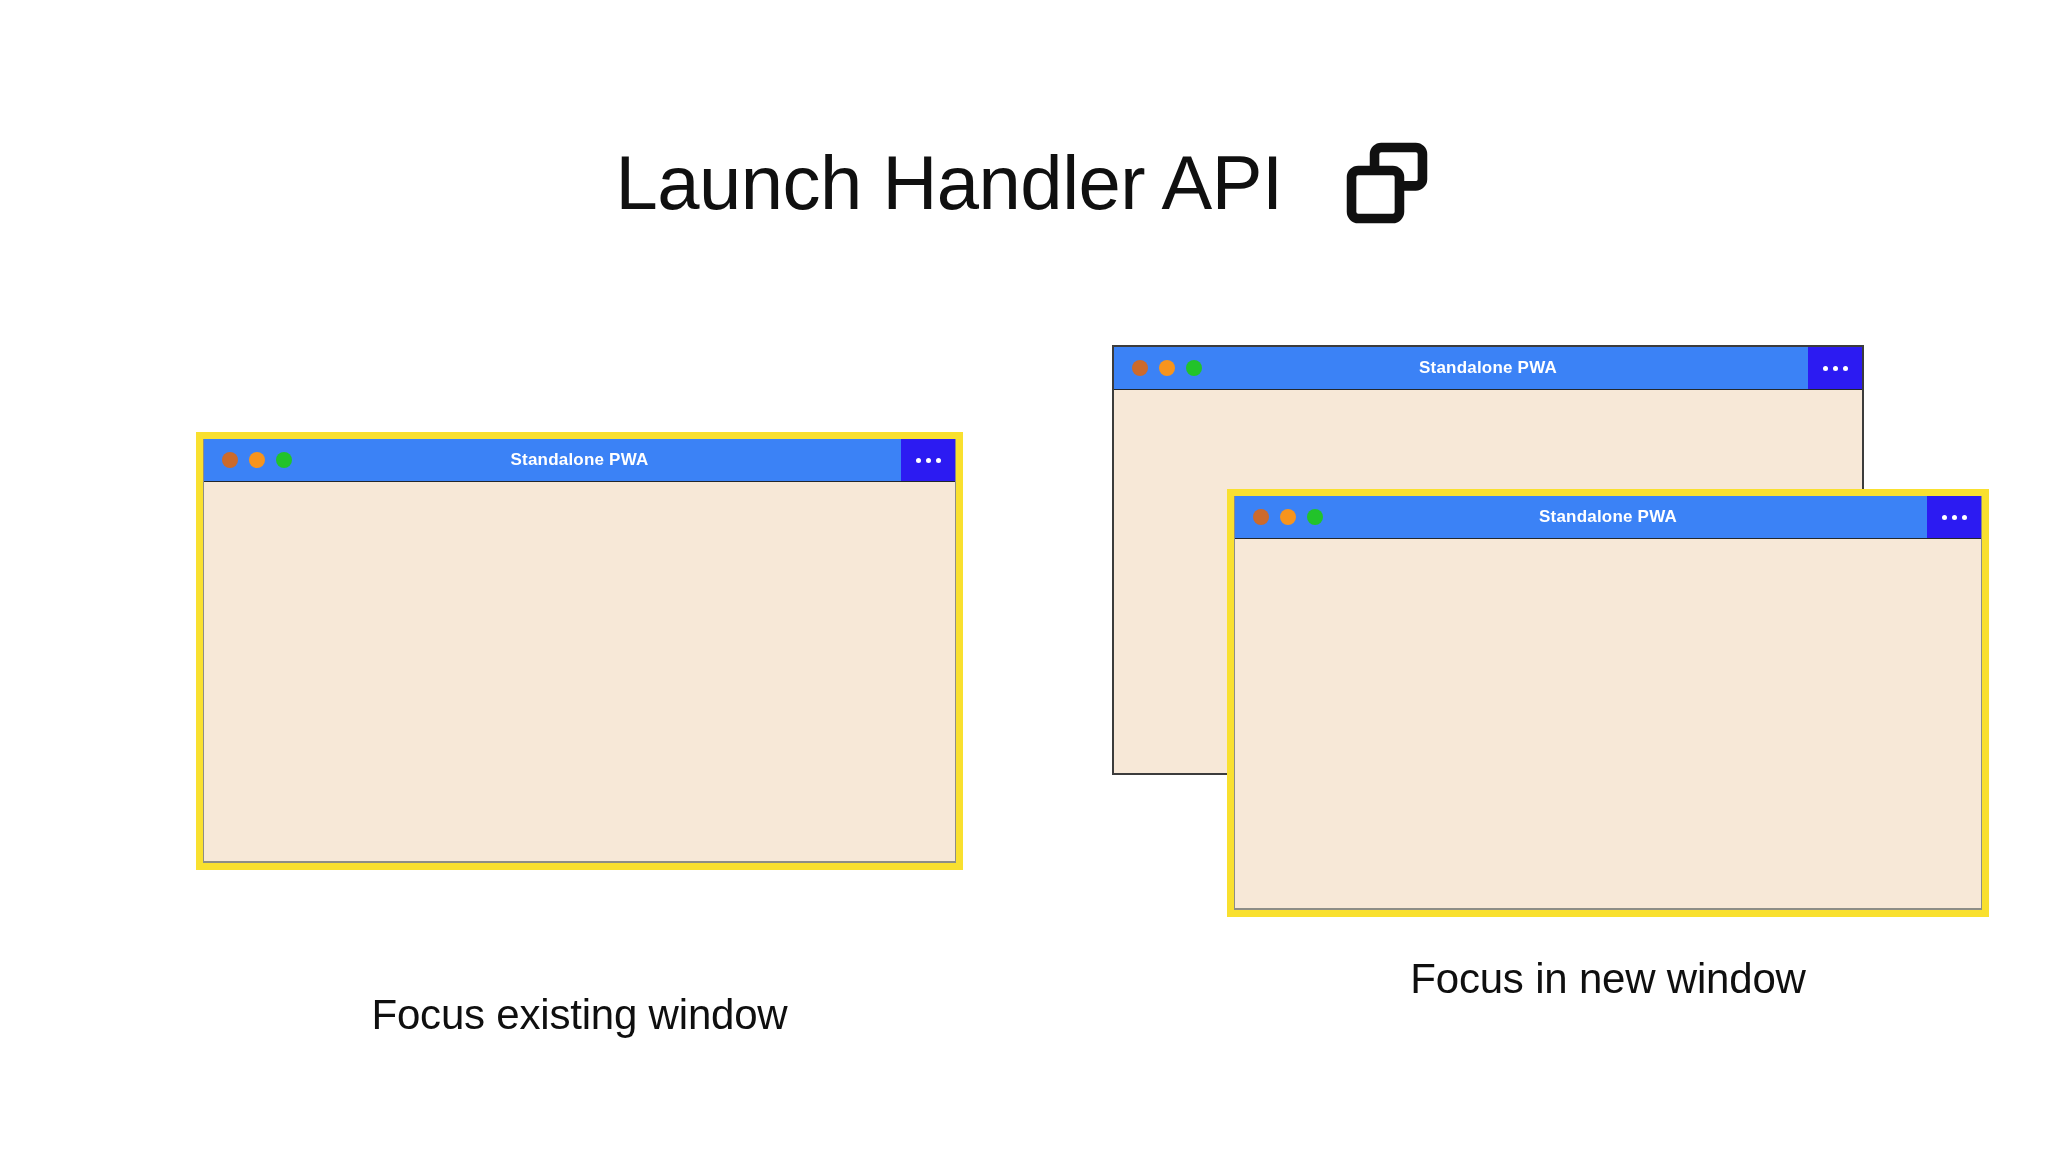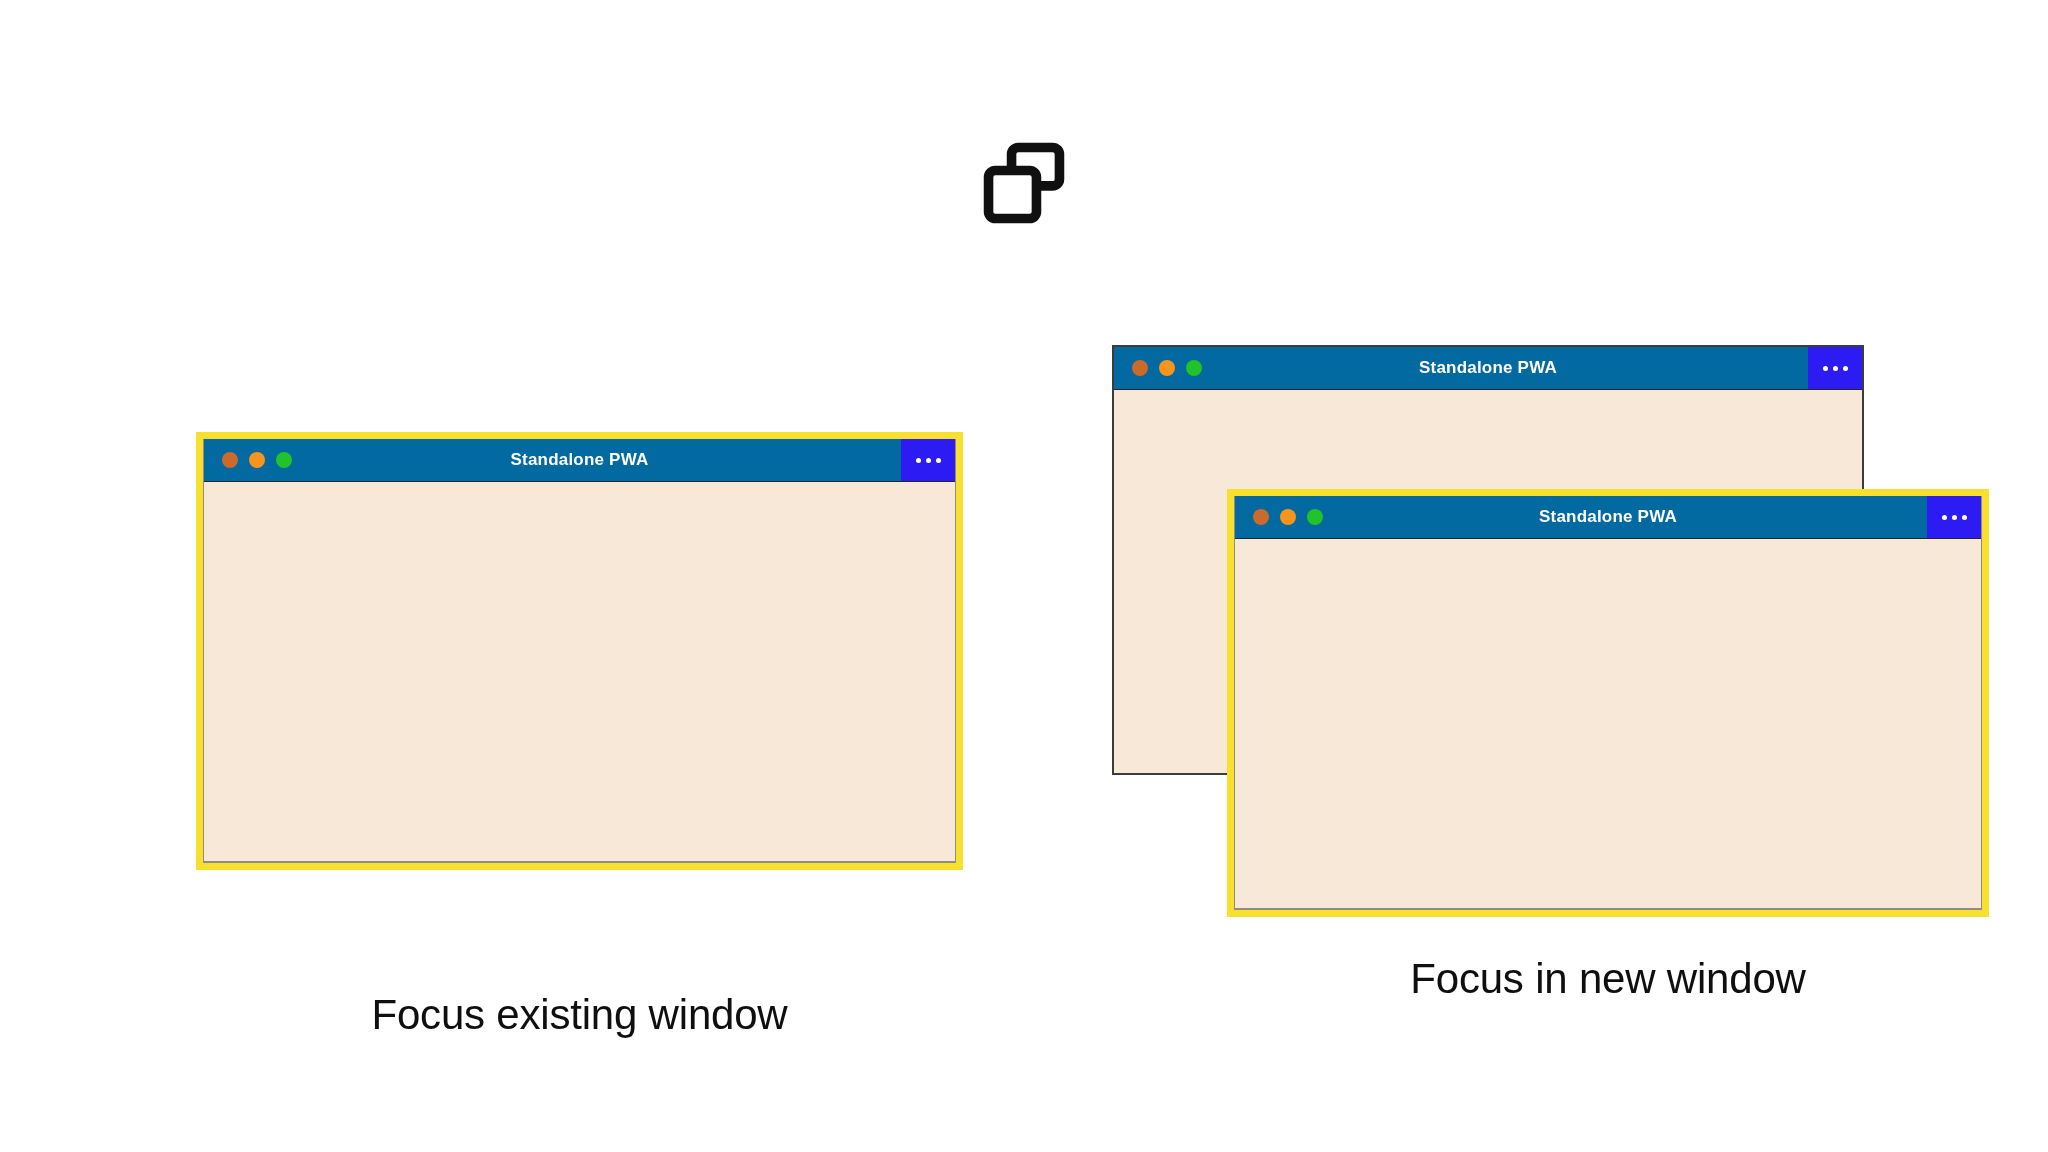--- a/index.html
+++ b/index.html
@@ -70,21 +70,21 @@
     border-bottom: 2px solid #8d8d86;
   }
   .window.unfocused .win-inner {
     border: none;
   }
 
   .titlebar {
     position: relative;
     height: 42px;
     flex: none;
-    background: #0369a1;
+    background: #3b82f6;
     display: flex;
     align-items: center;
     border-bottom: 1px solid #23272b;
   }
   .traffic-lights {
     display: flex;
     align-items: center;
     gap: 11px;
     padding-left: 18px;
     flex: none;
@@ -180,20 +180,21 @@
   #caption-right {
     left: 1227px;
     top: 955px;
     width: 762px;
   }
 </style>
 </head>
 <body>
 
 <div class="header">
+  <div class="page-title">Launch Handler API</div>
   <span class="title-icon-wrap">
     <svg class="title-icon" viewBox="0 0 48 48" fill="none" xmlns="http://www.w3.org/2000/svg" aria-hidden="true">
       <rect x="17.5" y="5.5" width="25" height="20" rx="3.5" stroke="#101010" stroke-width="5"></rect>
       <rect x="5.5" y="17.5" width="25" height="25" rx="3.5" fill="#ffffff" stroke="#101010" stroke-width="5"></rect>
     </svg>
   </span>
 </div>
 
 <div class="window focused" id="window-left">
   <div class="win-inner">

